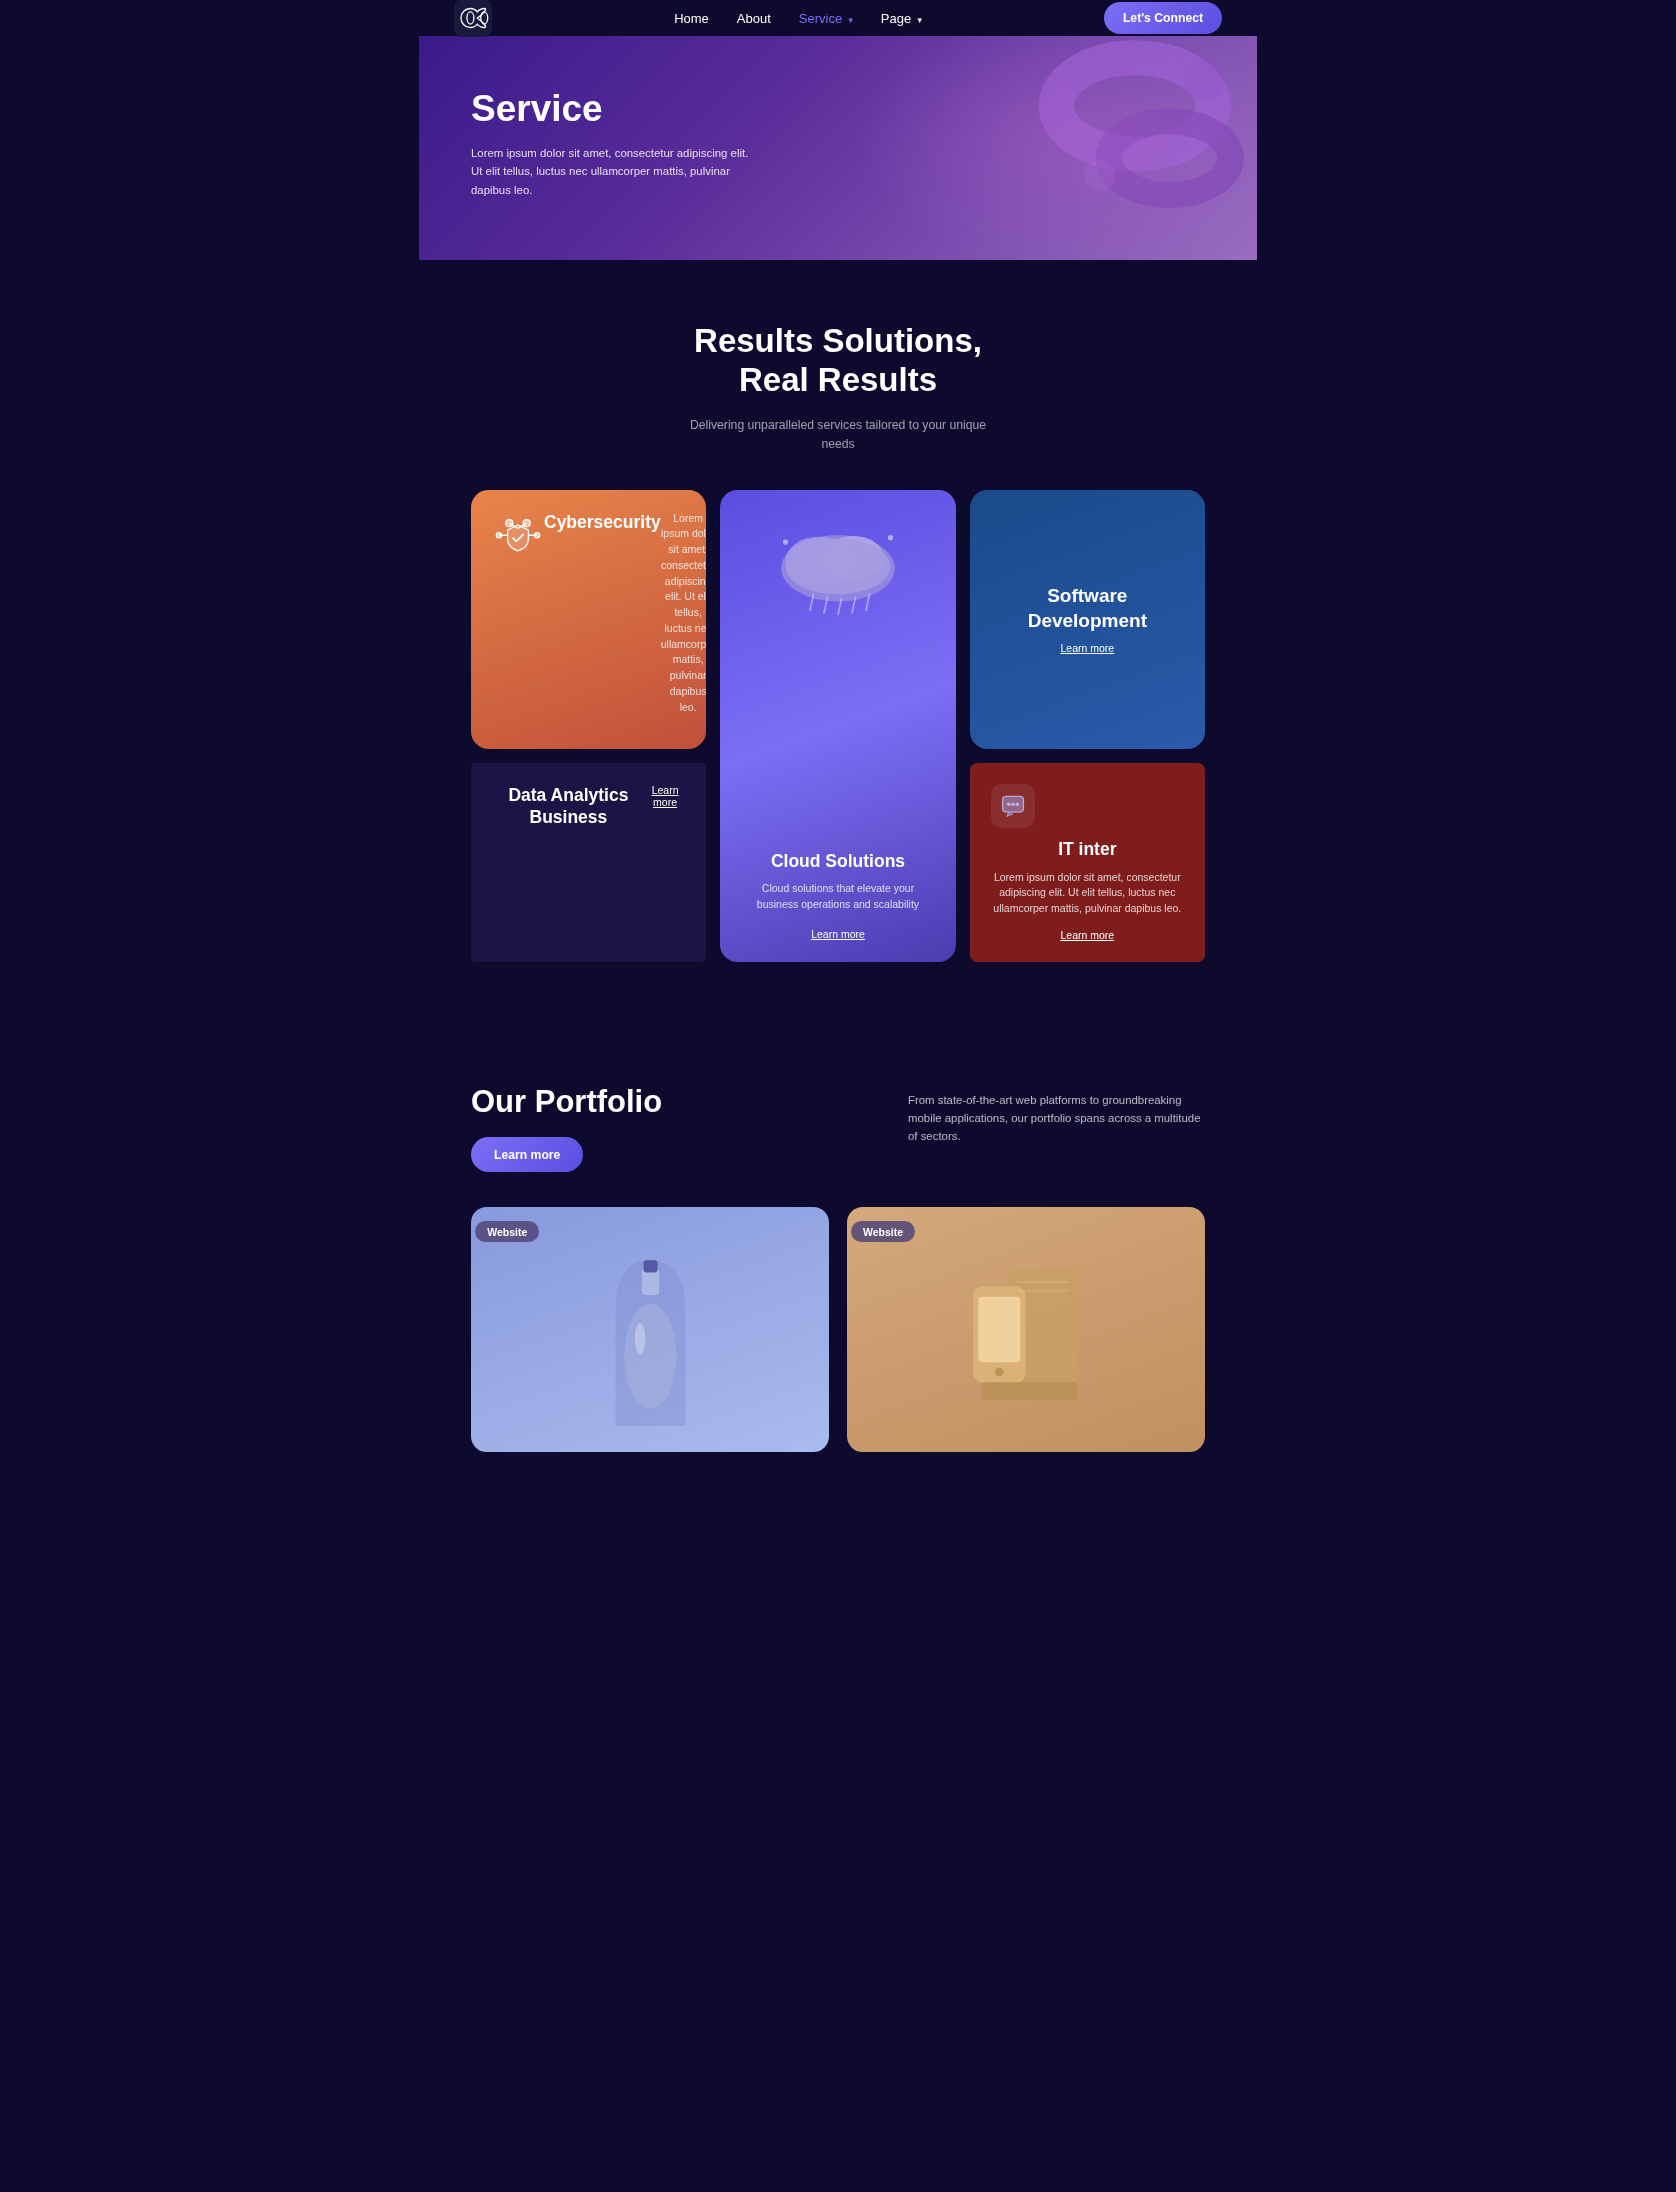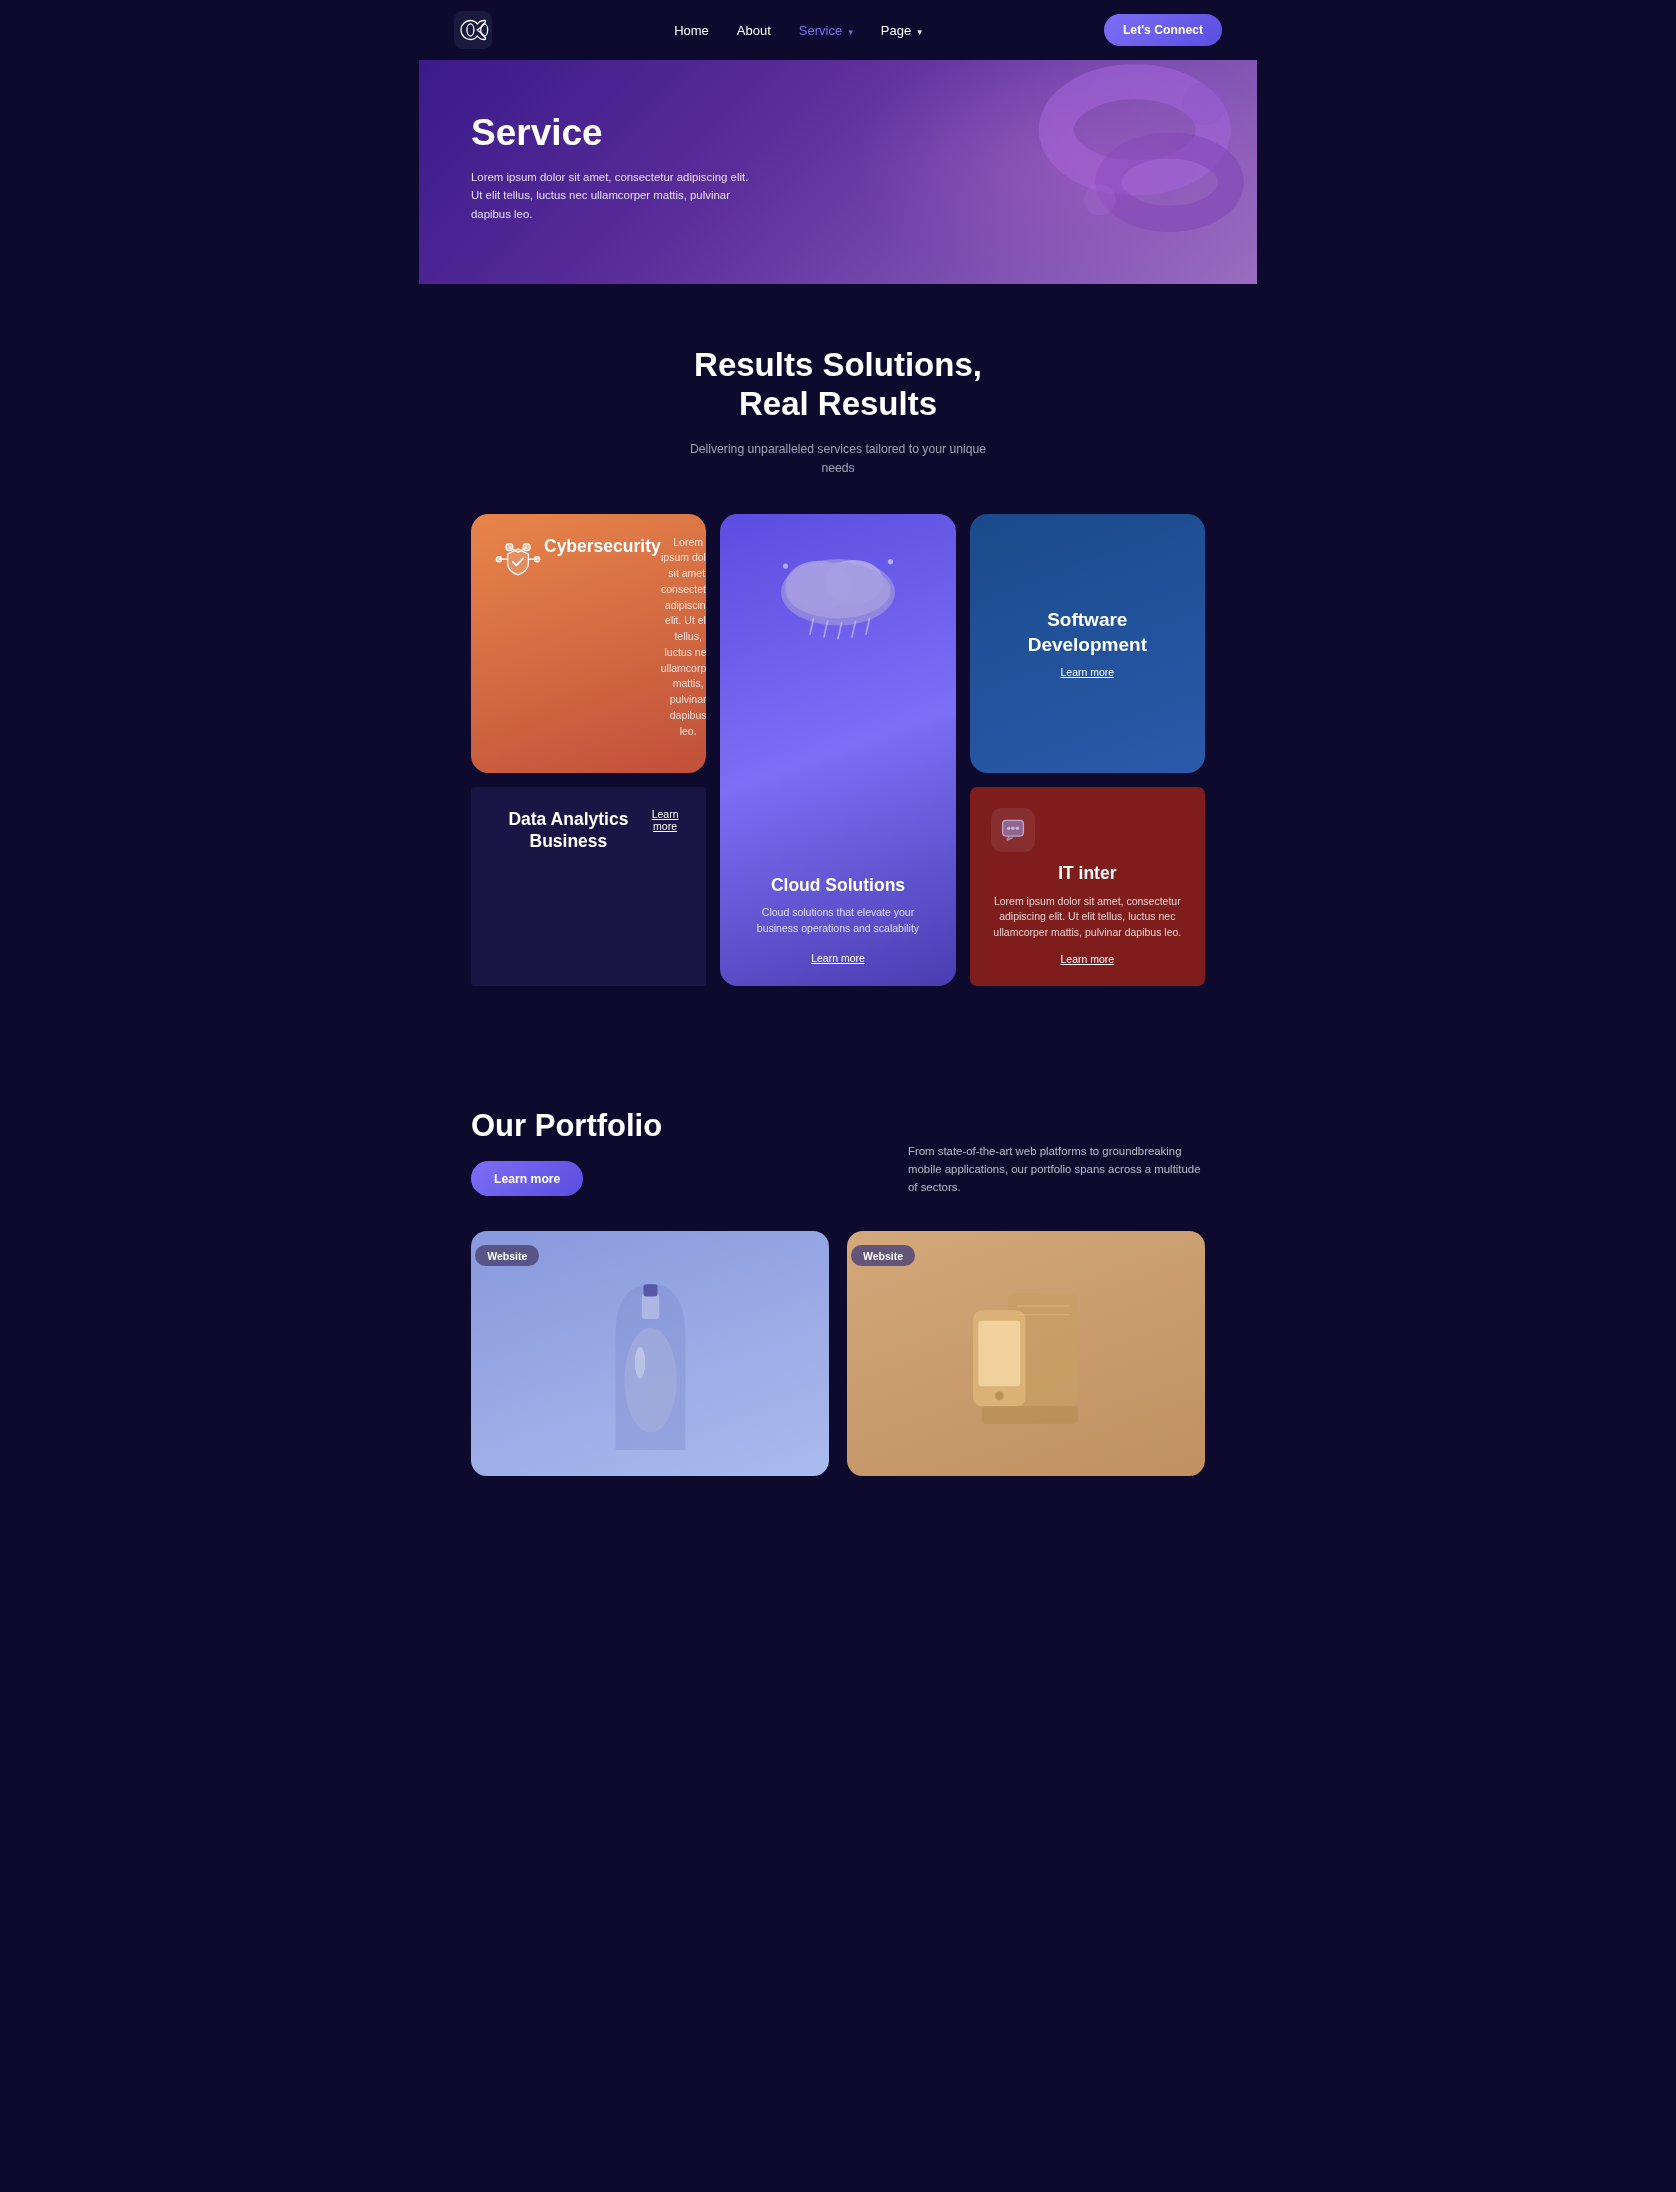--- a/index.html
+++ b/index.html
@@ -11,21 +11,21 @@
       margin: 0 auto;
     }
 
     
     nav {
       background-color: #0d0a2e;
       display: flex;
       align-items: center;
       justify-content: space-between;
       padding: 0 35px;
-      height: 60px;
+      height: 36px;
       position: sticky;
       top: 0;
       z-index: 100;
     }
     .nav-logo {
       display: flex;
       align-items: center;
     }
     .logo-icon {
       width: 38px;
@@ -238,21 +238,21 @@
       margin-bottom: 10.5px;
     }
 
     
     .portfolio-section {
       padding: 70px 52px 35px;
       background: #0d0a2e;
     }
     .portfolio-top {
       display: flex;
-      align-items: flex-end;
+      align-items: flex-start;
       justify-content: space-between;
       margin-bottom: 35px;
     }
     .portfolio-left h2 {
       font-size: 31px;
       font-weight: 800;
       color: #fff;
       margin-bottom: 17.5px;
     }
     .portfolio-learn-btn {

